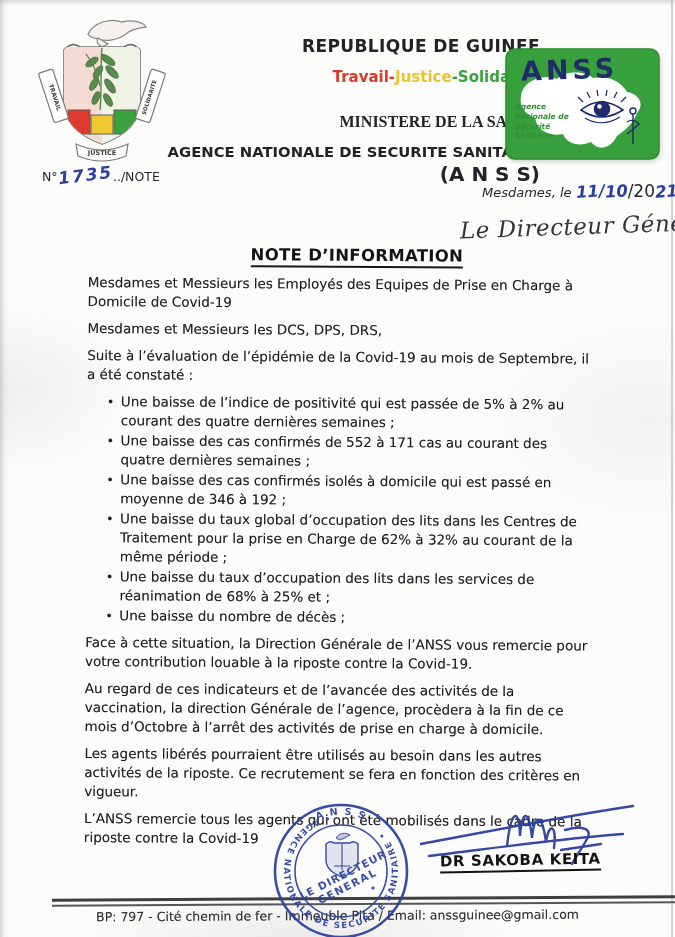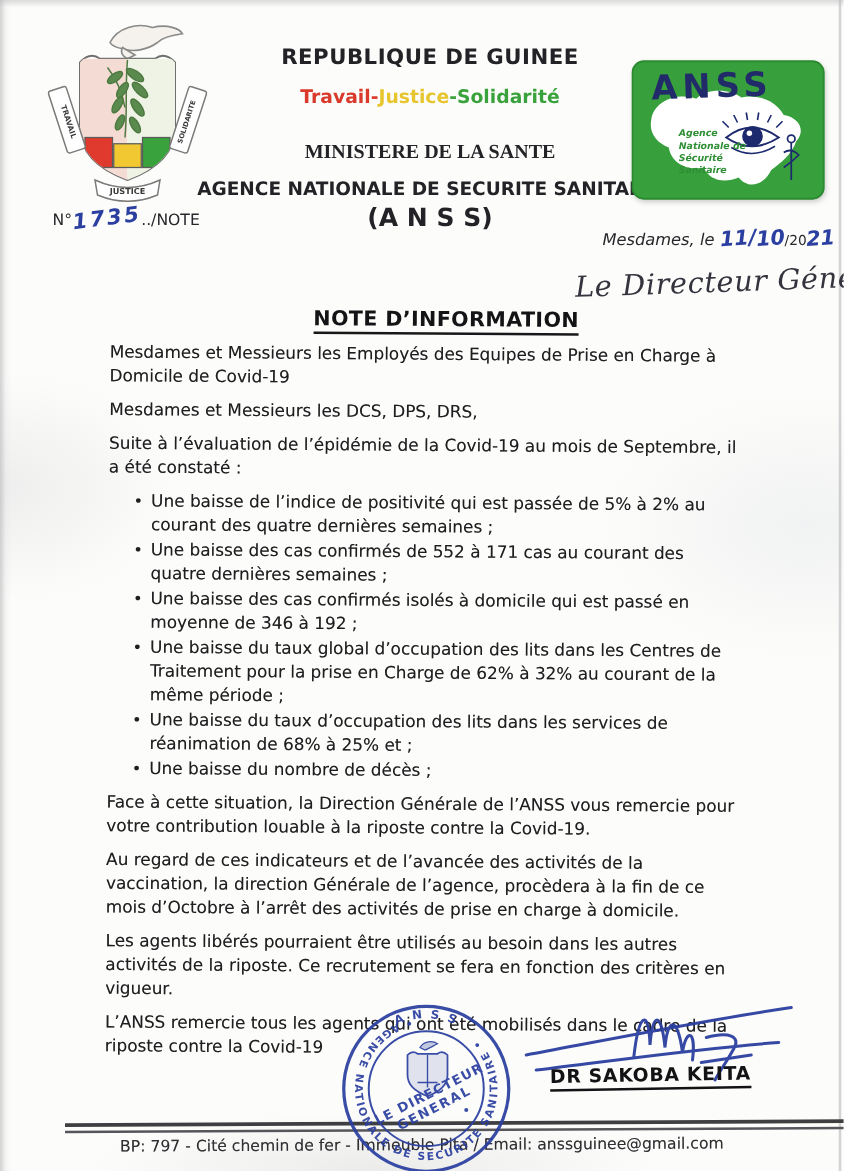--- a/index.html
+++ b/index.html
@@ -13,40 +13,40 @@
       #fcfcfa;
   }
   .page::before{content:"";position:absolute;left:0;top:0;bottom:0;width:9px;
     background:linear-gradient(to right, rgba(175,175,178,.55), rgba(220,220,222,.25), transparent);}
   .page::after{content:"";position:absolute;left:0;top:0;right:0;height:6px;
     background:linear-gradient(to bottom, rgba(185,185,188,.5), transparent);}
   .right-edge{position:absolute;top:0;bottom:0;right:2px;width:2px;background:rgba(170,170,176,.5);}
 
   
   .coa{position:absolute;left:38px;top:14px;width:128px;height:158px;}
-  .hdr{position:absolute;left:148px;top:36px;width:392px;text-align:center;color:#232327;}
+  .hdr{position:absolute;left:148px;top:36px;width:392px;text-align:right;color:#232327;}
   .hdr .republic{font-size:17px;font-weight:bold;letter-spacing:.4px;}
   .hdr .motto{font-size:15px;font-weight:bold;margin-top:12px;}
   .hdr .ministry{font-size:16px;font-weight:bold;margin-top:27px;font-family:Liberation Serif, serif;}
   .hdr .agency{font-size:14.8px;font-weight:bold;margin-top:12px;}
   .hdr .abbr{font-size:20px;font-weight:bold;margin-top:2px;}
   .m-red{color:#d93a2b;} .m-yel{color:#e6c52e;} .m-grn{color:#3aa23c;}
 
   .logo{position:absolute;left:505px;top:48px;width:155px;height:112px;filter:drop-shadow(1px 2px 2px rgba(120,120,120,.35));}
   .logo svg{position:absolute;left:0;top:0;}
   .logo-abbr{position:absolute;left:16px;top:6px;font-size:27px;font-weight:bold;color:#222b6a;letter-spacing:4px;transform:rotate(-2deg);}
-  .logo-cap{position:absolute;left:10px;top:54px;font-size:7.5px;font-weight:bold;font-style:italic;color:#2f8f35;line-height:1.3;white-space:pre;margin-left:28px;}
+  .logo-cap{position:absolute;left:10px;top:54px;font-size:7.5px;font-weight:bold;font-style:italic;color:#2f8f35;line-height:1.3;white-space:pre;}
 
   .refline{position:absolute;left:42px;top:165px;color:#26262b;font-size:12.5px;}
   .hand{color:#2b3fa0;font-style:italic;font-weight:bold;}
   .ref-num{font-size:17px;letter-spacing:2px;display:inline-block;transform:rotate(-7deg);}
 
   .dateline{position:absolute;left:482px;top:181px;font-size:13px;color:#26262b;font-style:italic;white-space:nowrap;}
   .dateline .hand{font-size:16.5px;display:inline-block;transform:rotate(-4deg);}
-  .dateline .printed-yr{font-style:normal;font-size:11px;}
+  .dateline .printed-yr{font-style:normal;font-size:17px;}
 
   .director-script{position:absolute;left:460px;top:213px;font-family:"DejaVu Serif",serif;font-style:italic;font-size:23px;color:#34343f;transform:rotate(-2deg);letter-spacing:.5px;white-space:nowrap;}
 
   
   .doc-body{position:absolute;left:88px;top:244px;width:520px;transform:rotate(.4deg);transform-origin:left top;color:#1e1e20;font-size:13.5px;line-height:19px;}
   .doc-title-wrap{text-align:center;margin-bottom:7px;padding-left:18px;}
   .doc-title{display:inline-block;font-size:16.5px;font-weight:bold;letter-spacing:.3px;border-bottom:2.5px solid #18181a;padding-bottom:1px;color:#141416;}
   .para{white-space:pre;margin:0 0 8px 0;text-shadow:0 0 .5px rgba(20,20,20,.4);}
   .bullets{margin:2px 0 8px 0;}
   .bullet-row{display:flex;align-items:flex-start;margin:0 0 1px 0;}

